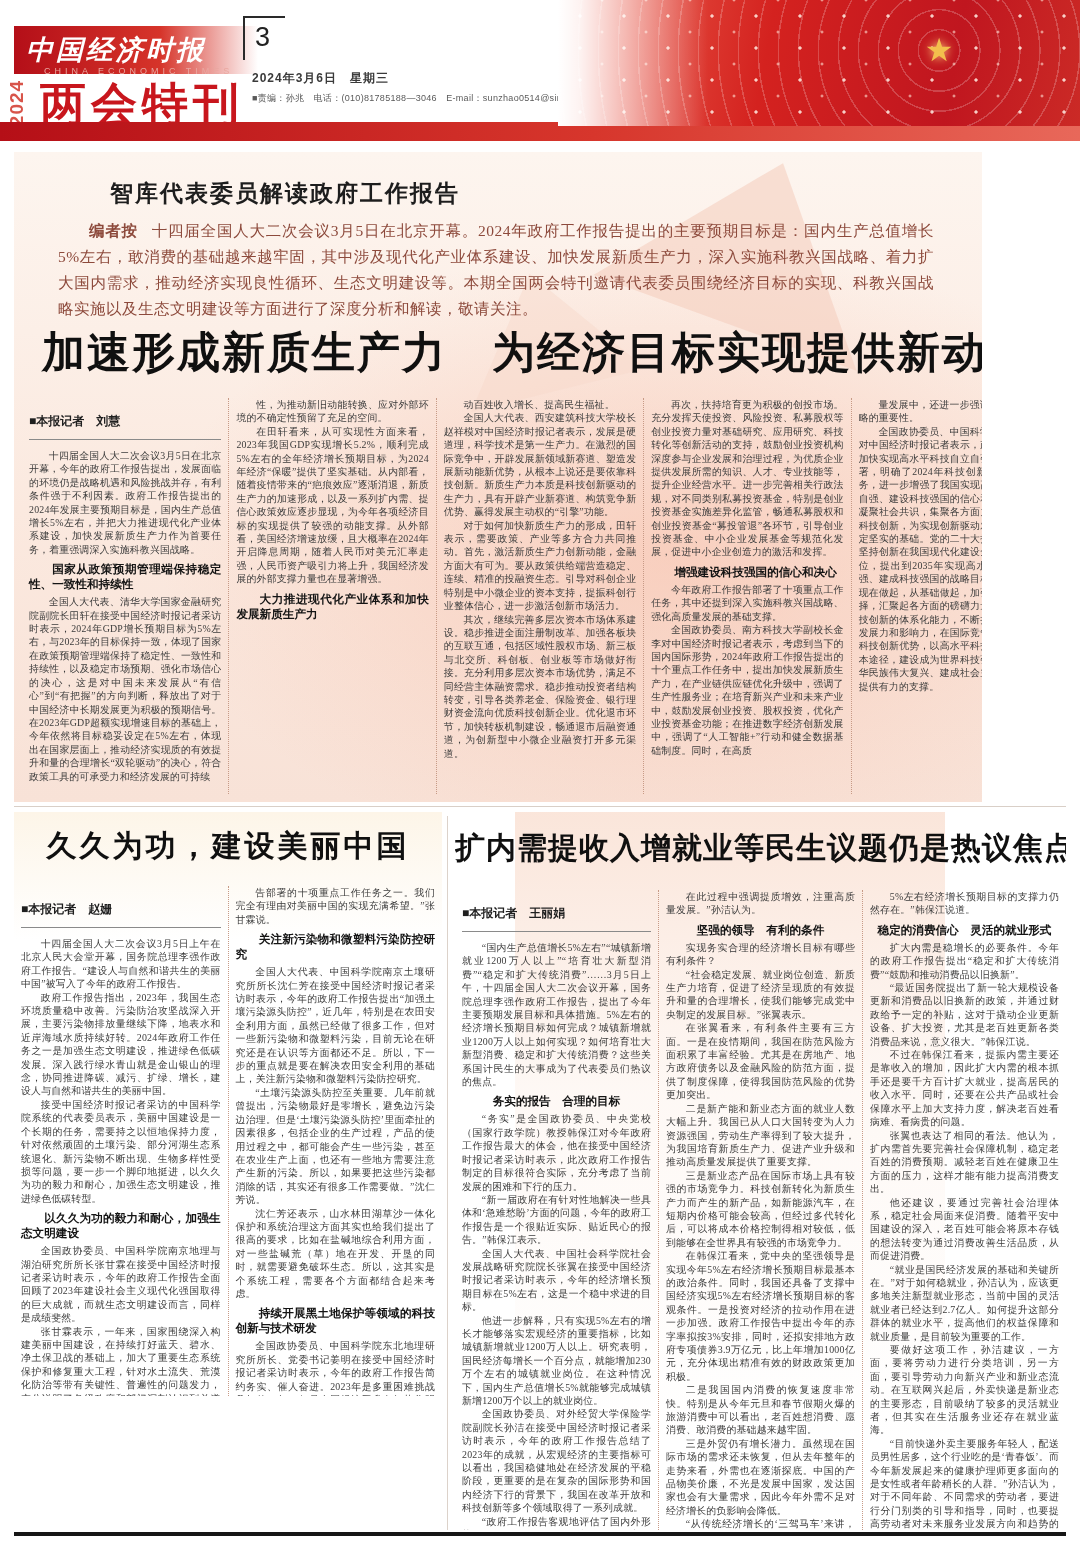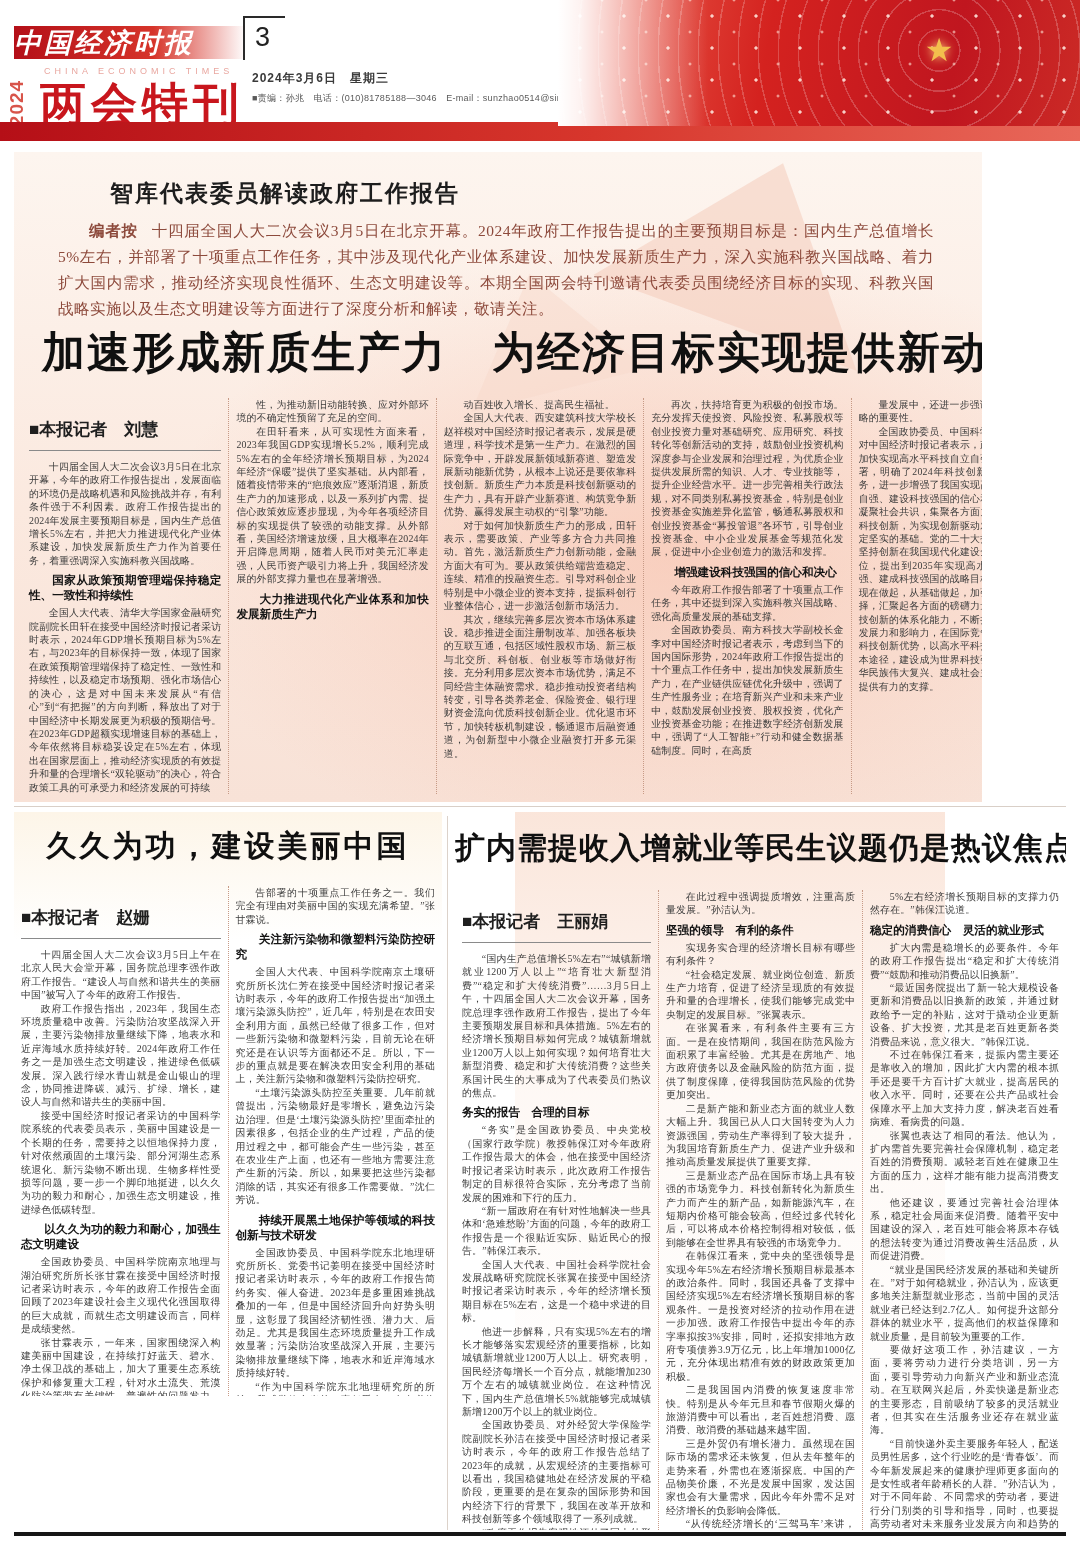--- a/index.html
+++ b/index.html
@@ -1,19 +1,19 @@
 <!DOCTYPE html>
 <html><head>
 <meta charset="utf-8">
 <style>
   html,body{margin:0;padding:0;background:#e9e9e9;}
   .page{position:relative;width:1080px;height:1543px;margin:0 auto;background:#ffffff;overflow:hidden;
         font-family:"Liberation Serif","DejaVu Serif",serif;color:#3b3b3b;}
   
-  .logo-strip{position:absolute;left:14px;top:26px;width:232px;height:33px;
+  .logo-strip{position:absolute;left:14px;top:26px;width:232px;height:48px;padding-left:12px;
         background:linear-gradient(90deg,#b40f18 0%,#d6342a 60%,rgba(230,100,80,0) 100%);
         display:flex;align-items:center;}
   .logo-cn{color:#fff;font-size:27px;font-weight:bold;font-style:italic;letter-spacing:3px;white-space:nowrap;}
   .logo-en{position:absolute;left:44px;top:66px;color:#e9a7a0;font-size:9px;letter-spacing:4px;
         font-family:"Liberation Sans","DejaVu Sans",sans-serif;}
   .logo-year{position:absolute;left:2px;top:88px;width:30px;height:30px;display:flex;align-items:center;justify-content:center;
         color:#d8544a;font-weight:bold;font-size:19px;transform:rotate(-90deg);
         font-family:"Liberation Sans","DejaVu Sans",sans-serif;letter-spacing:1px;}
   .logo-edition{position:absolute;left:40px;top:74px;font-size:46px;font-weight:900;color:#c8161d;letter-spacing:5px;
         font-family:"Liberation Sans","DejaVu Sans",sans-serif;white-space:nowrap;}
@@ -56,22 +56,22 @@
   .main-headline{position:absolute;left:0;top:172px;width:100%;margin:0;text-align:center;
         font-size:43px;font-weight:900;color:#101010;letter-spacing:2px;white-space:nowrap;padding-left:28px;}
   .cols{display:flex;}
   .col{flex:1 1 0;padding:0 7px;overflow:hidden;}
   .col + .col{border-left:1px dotted #c79a86;}
   .cols1{position:absolute;left:8px;top:246px;width:1036px;height:396px;}
   
   .para{margin:0;text-indent:2em;font-size:9.9px;line-height:13.4px;text-align:justify;color:#3b3b3b;letter-spacing:0.2px;}
   .subhead{font-weight:bold;font-size:11.6px;line-height:15px;color:#141414;margin:5px 0 4px;text-indent:2em;text-align:justify;
         font-family:"Liberation Sans","DejaVu Sans",sans-serif;}
-  .subhead.centered{text-align:left;text-indent:0;}
-  .byline{font-weight:bold;font-size:17px;color:#1f1f1f;padding:3px 0 9px;margin-bottom:9px;
+  .subhead.centered{text-align:center;text-indent:0;}
+  .byline{font-weight:bold;font-size:12px;color:#1f1f1f;padding:3px 0 9px;margin-bottom:9px;
         border-bottom:1px solid #8a8a8a;font-family:"Liberation Sans","DejaVu Sans",sans-serif;}
   
   .sec-divider{position:absolute;left:14px;top:806px;width:1052px;border-top:1px solid #d9cfc7;}
   .vdiv{position:absolute;left:447px;top:816px;height:714px;border-left:1px solid #dcd2ca;}
   .bottom-rule{position:absolute;left:14px;top:1532px;width:1052px;height:4px;background:#161616;}
   
   .art2{position:absolute;left:14px;top:812px;width:428px;height:584px;overflow:hidden;
         background:linear-gradient(180deg,#fdf5e8 0%,rgba(253,245,232,0) 22%);}
   .art2 .headline2{margin:14px 0 0;text-align:center;font-size:30px;font-weight:900;color:#101010;letter-spacing:3px;}
   .cols2{position:absolute;left:0;top:74px;width:428px;height:644px;}
@@ -100,21 +100,21 @@
     <div class="red-bar"></div>
     <div class="banner">
       <span class="star">★</span>
     </div>
   </div>
 
   <div class="main-sec">
     <div class="tri tri1"></div>
     <div class="tri tri2"></div>
     <div class="note-title">智库代表委员解读政府工作报告</div>
-    <div class="note-body"><b class="note-label">编者按</b><span>十四届全国人大二次会议3月5日在北京开幕。2024年政府工作报告提出的主要预期目标是：国内生产总值增长5%左右，并部署了十项重点工作任务，其中涉及现代化产业体系建设、加快发展新质生产力，深入实施科教兴国战略、着力扩大国内需求，推动经济实现良性循环、生态文明建设等。本期全国两会特刊邀请代表委员围绕经济目标的实现、科教兴国战略实施以及生态文明建设等方面进行了深度分析和解读，敬请关注。</span></div>
+    <div class="note-body"><b class="note-label">编者按</b><span>十四届全国人大二次会议3月5日在北京开幕。2024年政府工作报告提出的主要预期目标是：国内生产总值增长5%左右，敢消费的基础越来越牢固，其中涉及现代化产业体系建设、加快发展新质生产力，深入实施科教兴国战略、着力扩大国内需求，推动经济实现良性循环、生态文明建设等。本期全国两会特刊邀请代表委员围绕经济目标的实现、科教兴国战略实施以及生态文明建设等方面进行了深度分析和解读，敬请关注。</span></div>
     <h1 class="main-headline">加速形成新质生产力　为经济目标实现提供新动能</h1>
     <div class="cols cols1">
       <div class="col">
           <p class="byline">■本报记者　刘慧</p>
           <p class="para">十四届全国人大二次会议3月5日在北京开幕，今年的政府工作报告提出，发展面临的环境仍是战略机遇和风险挑战并存，有利条件强于不利因素。政府工作报告提出的2024年发展主要预期目标是，国内生产总值增长5%左右，并把大力推进现代化产业体系建设，加快发展新质生产力作为首要任务，着重强调深入实施科教兴国战略。</p>
           <div class="subhead">国家从政策预期管理端保持稳定性、一致性和持续性</div>
           <p class="para">全国人大代表、清华大学国家金融研究院副院长田轩在接受中国经济时报记者采访时表示，2024年GDP增长预期目标为5%左右，与2023年的目标保持一致，体现了国家在政策预期管理端保持了稳定性、一致性和持续性，以及稳定市场预期、强化市场信心的决心，这是对中国未来发展从“有信心”到“有把握”的方向判断，释放出了对于中国经济中长期发展更为积极的预期信号。在2023年GDP超额实现增速目标的基础上，今年依然将目标稳妥设定在5%左右，体现出在国家层面上，推动经济实现质的有效提升和量的合理增长“双轮驱动”的决心，符合政策工具的可承受力和经济发展的可持续</p>
         </div>
       <div class="col">
           <p class="para">性，为推动新旧动能转换、应对外部环境的不确定性预留了充足的空间。</p>
@@ -154,20 +154,21 @@
           <div class="subhead">以久久为功的毅力和耐心，加强生态文明建设</div>
           <p class="para">全国政协委员、中国科学院南京地理与湖泊研究所所长张甘霖在接受中国经济时报记者采访时表示，今年的政府工作报告全面回顾了2023年建设社会主义现代化强国取得的巨大成就，而就生态文明建设而言，同样是成绩斐然。</p>
           <p class="para">张甘霖表示，一年来，国家围绕深入构建美丽中国建设，在持续打好蓝天、碧水、净土保卫战的基础上，加大了重要生态系统保护和修复重大工程，针对水土流失、荒漠化防治等带有关键性、普遍性的问题发力，充分说明了各级政府和部门深刻认识到并遵循了生态文明建设的重点和正确路径。应该说，这是长期以来特别是党的十八大以来，在生态环境领域接续奋斗的结果。党的十八大以来，我国的生态文明建设力度不断加大，长期困扰发展的环境污染和生态系统退化难题已经取得转折性、全局性的转变。</p>
           <p class="para">“毫无疑问，美丽中国建设是一个长期的任务，需要持之以恒地保持力度，针对依然顽固的土壤污染、部分河湖生态系统退化、新污染物不断出现、生物多样性受损等问题，要一步一个脚印地挺进，以久久为功的毅力和耐心，加强生态文明建设，推进绿色低碳转型，而这正是今年政府工作报</p>
         </div>
       <div class="col">
           <p class="para">告部署的十项重点工作任务之一。我们完全有理由对美丽中国的实现充满希望。”张甘霖说。</p>
           <div class="subhead">关注新污染物和微塑料污染防控研究</div>
           <p class="para">全国人大代表、中国科学院南京土壤研究所所长沈仁芳在接受中国经济时报记者采访时表示，今年的政府工作报告提出“加强土壤污染源头防控”，近几年，特别是在农田安全利用方面，虽然已经做了很多工作，但对一些新污染物和微塑料污染，目前无论在研究还是在认识等方面都还不足。所以，下一步的重点就是要在解决农田安全利用的基础上，关注新污染物和微塑料污染防控研究。</p>
           <p class="para">“土壤污染源头防控至关重要。几年前就曾提出，污染物最好是零增长，避免边污染边治理。但是‘土壤污染源头防控’里面牵扯的因素很多，包括企业的生产过程，产品的使用过程之中，都可能会产生一些污染，甚至在农业生产上面，也还有一些地方需要注意产生新的污染。所以，如果要把这些污染都消除的话，其实还有很多工作需要做。”沈仁芳说。</p>
+          <p class="para">沈仁芳还表示，山水林田湖草沙一体化保护和系统治理这方面其实也给我们提出了很高的要求，比如在盐碱地综合利用方面，对一些盐碱荒（草）地在开发、开垦的同时，就需要避免破坏生态。所以，这其实是个系统工程，需要各个方面都结合起来考虑。</p>
           <div class="subhead">持续开展黑土地保护等领域的科技创新与技术研发</div>
           <p class="para">全国政协委员、中国科学院东北地理研究所所长、党委书记姜明在接受中国经济时报记者采访时表示，今年的政府工作报告简约务实、催人奋进。2023年是多重困难挑战叠加的一年，但是中国经济回升向好势头明显，这彰显了我国经济韧性强、潜力大、后劲足。尤其是我国生态环境质量提升工作成效显著；污染防治攻坚战深入开展，主要污染物排放量继续下降，地表水和近岸海域水质持续好转。</p>
           <p class="para">“作为中国科学院东北地理研究所的所长，我感觉使命光荣、责任重大，未来必将带领研究所科研人员，持续开展黑土地保护、湿地生态恢复、盐碱地治理及大气环境整治等领域的科技创新与技术研发，为山水林田湖草沙一体化保护和系统治理以及国家公园建设提供咨询建议，履行好使命担当。”姜明说。</p>
         </div>
     </div>
   </div>
 
   <div class="art3">
     <div class="art3-band"></div>
     <h2 class="headline2">扩内需提收入增就业等民生议题仍是热议焦点</h2>

